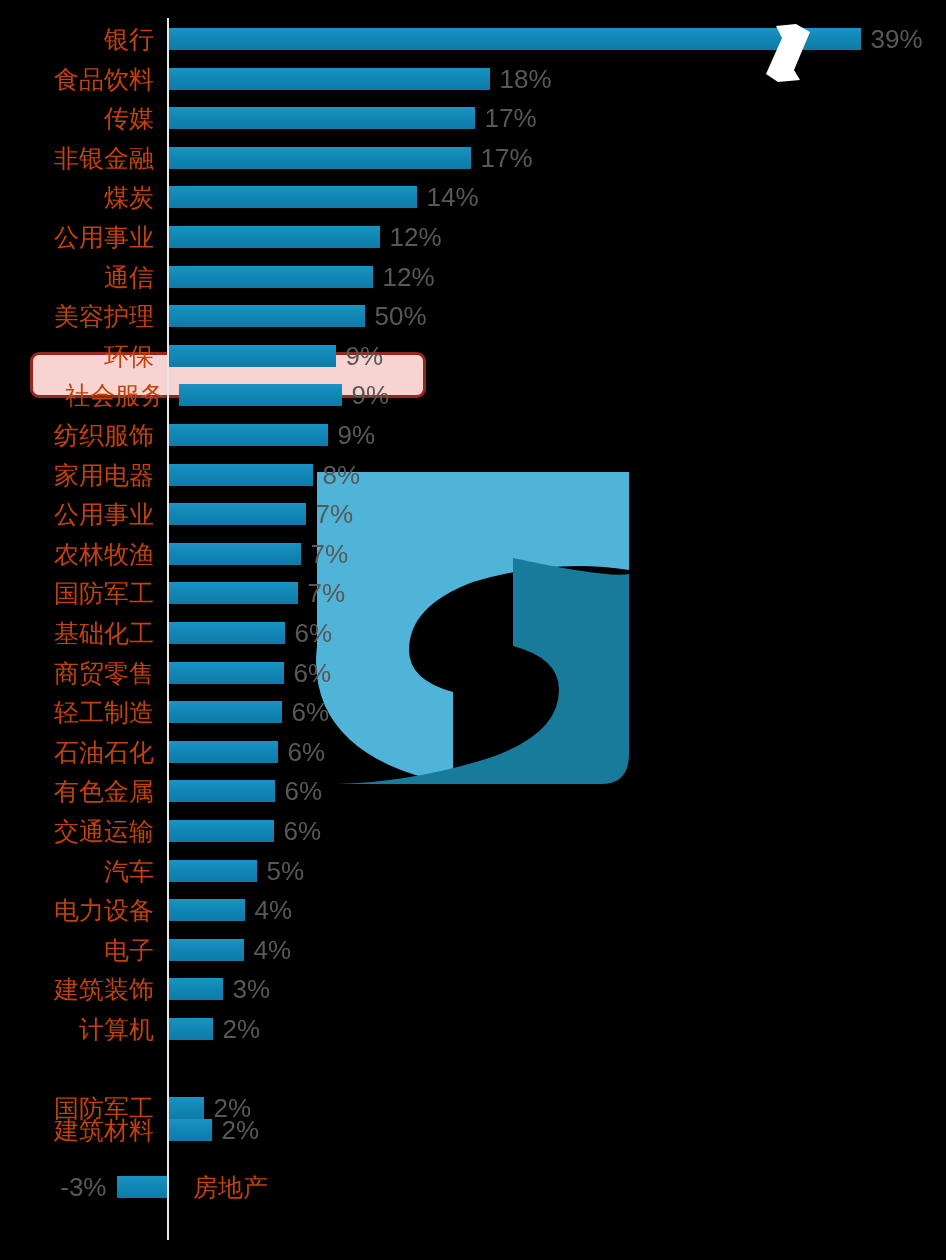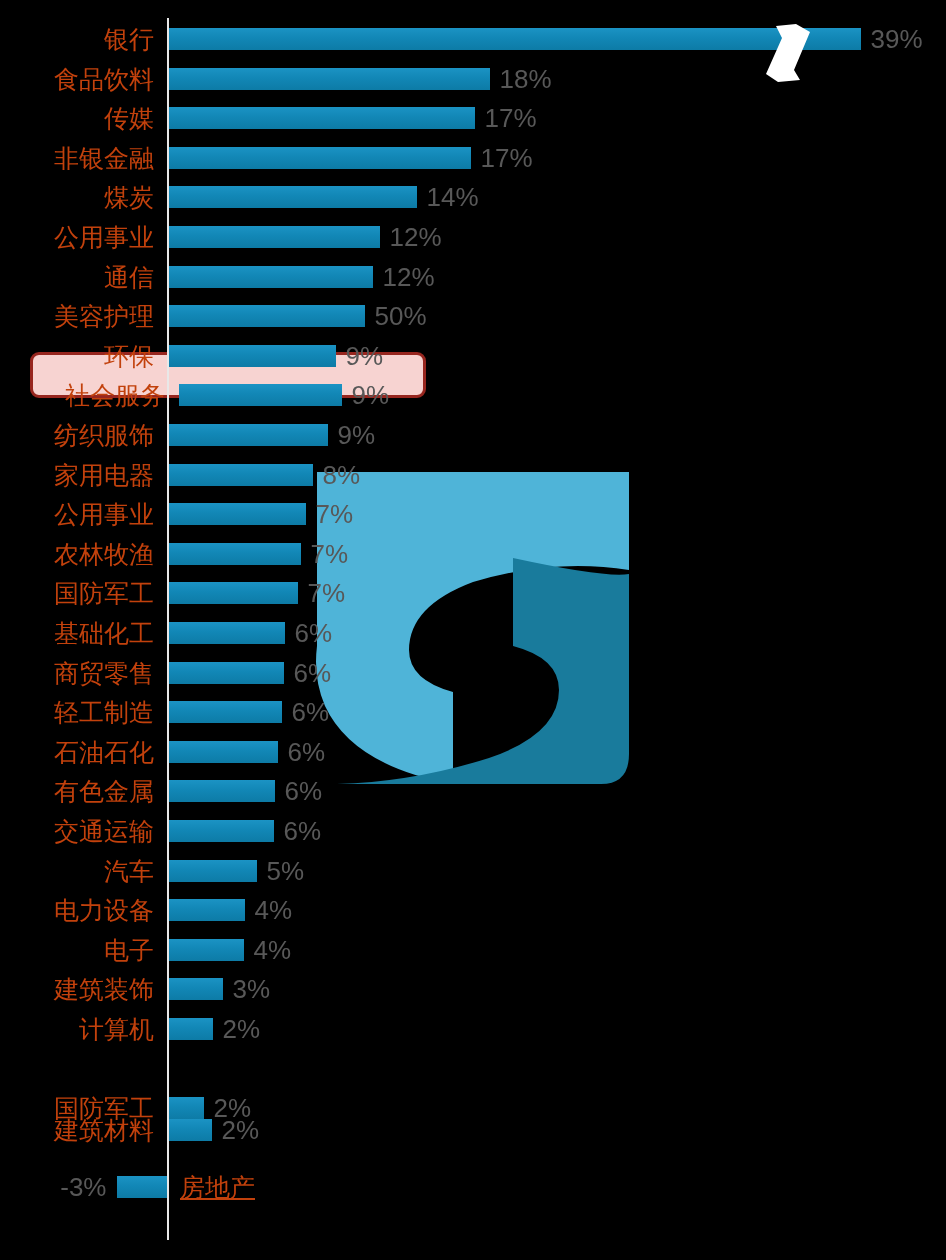--- a/index.html
+++ b/index.html
@@ -228,21 +228,21 @@
         <div class="cat-label">建筑材料</div>
         <div class="bar" style="width: 44px;"></div>
         <div class="val-label" style="left: 221.5px;">2%</div>
       </div>
       <div class="row" style="top: 1088.2px;">
         <div class="cat-label">国防军工</div>
         <div class="bar" style="width: 36px;"></div>
         <div class="val-label" style="left: 213.5px;">2%</div>
       </div>
       <div class="row negative" style="top: 1167.4px;">
-        <div class="cat-label" style="right: auto; left: 180px; padding-right: 0px; text-align: right; text-decoration: underline;">房地产</div>
+        <div class="cat-label" style="right: auto; left: 193px; padding-right: 0px; text-align: right;">房地产</div>
         <div class="bar" style="width: 50px;"></div>
         <div class="val-label" style="right: 839.5px;">-3%</div>
       </div>
     </div>
 
   <div class="break-mark" style="left:754px; top:24px;">
     <svg width="64" height="58" viewBox="0 0 64 58" xmlns="http://www.w3.org/2000/svg">
       <polygon points="22,2 42,0 56,8 40,46 46,56 24,58 12,50 28,14" fill="#ffffff"></polygon>
     </svg>
   </div>

